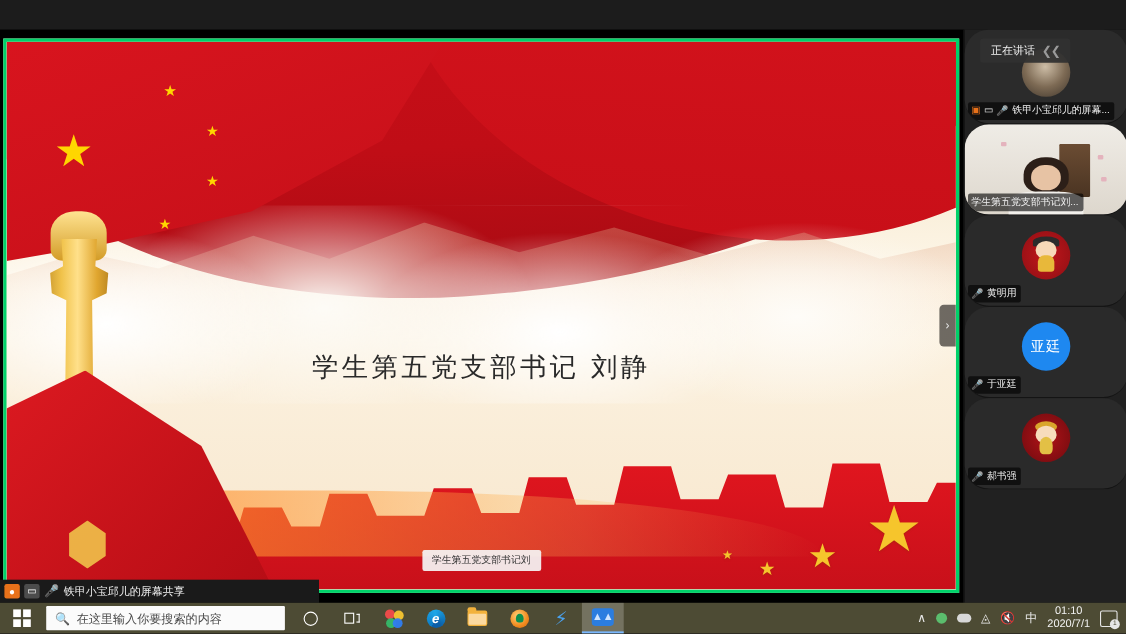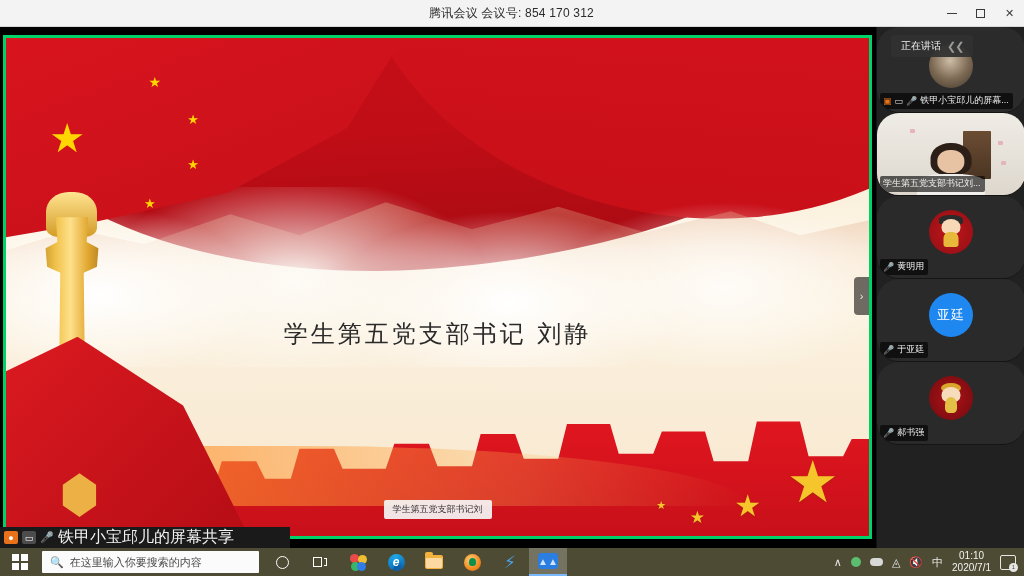--- a/index.html
+++ b/index.html
@@ -168,21 +168,21 @@
     position: absolute; left: 0; bottom: 0; width: 290px; height: 21px;
     background: #1a1a1a; display: flex; align-items: center; padding-left: 4px; gap: 4px;
   }
   .sb-ico {
     width: 14px; height: 13px; border-radius: 2px; display: flex;
     align-items: center; justify-content: center; font-size: 9px; color: #fff;
   }
   .sb-user { background: #e8711a; }
   .sb-screen { background: #4c4c4c; }
   .sb-mic { background: transparent; color: #ddd; font-size: 11px; }
-  .sb-label { color: #f2f2f2; font-size: 16px; white-space: nowrap; }
+  .sb-label { color: #f2f2f2; font-size: 10px; white-space: nowrap; }
 
   
   .panel {
     position: absolute; right: 0; top: 0; width: 148px; height: 521px;
     background: #212121; border-left: 1px solid #111;
   }
   .tile {
     position: relative; width: 148px; height: 83px; background: #2a2a2a;
     border-bottom: 1px solid #141414; overflow: hidden; border-radius: 22px;
   }
@@ -333,34 +333,20 @@
     position: absolute; right: -3px; bottom: -3px; width: 9px; height: 9px;
     border-radius: 50%; color: #4d4b34; font-size: 6px; display: flex;
     align-items: center; justify-content: center; z-index: 2;
   }
 </style>
 </head>
 <body>
 
 <div id="app">
 
-  <div class="titlebar">
-    <div class="titlebar-title">腾讯会议 会议号: 854 170 312</div>
-    <div class="win-controls">
-      <div class="win-btn">
-          <span class="wb-min"></span>
-        </div>
-      <div class="win-btn">
-          <span class="wb-max"></span>
-        </div>
-      <div class="win-btn close">
-          <span>✕</span>
-        </div>
-    </div>
-  </div>
 
   <div class="body-area">
 
     <div class="share-stage">
       <div class="share-frame">
         <div class="slide">
           <div class="ribbon"></div>
           <div class="ribbon2"></div>
           <div class="mountains"></div>
           <div class="clouds"></div>

